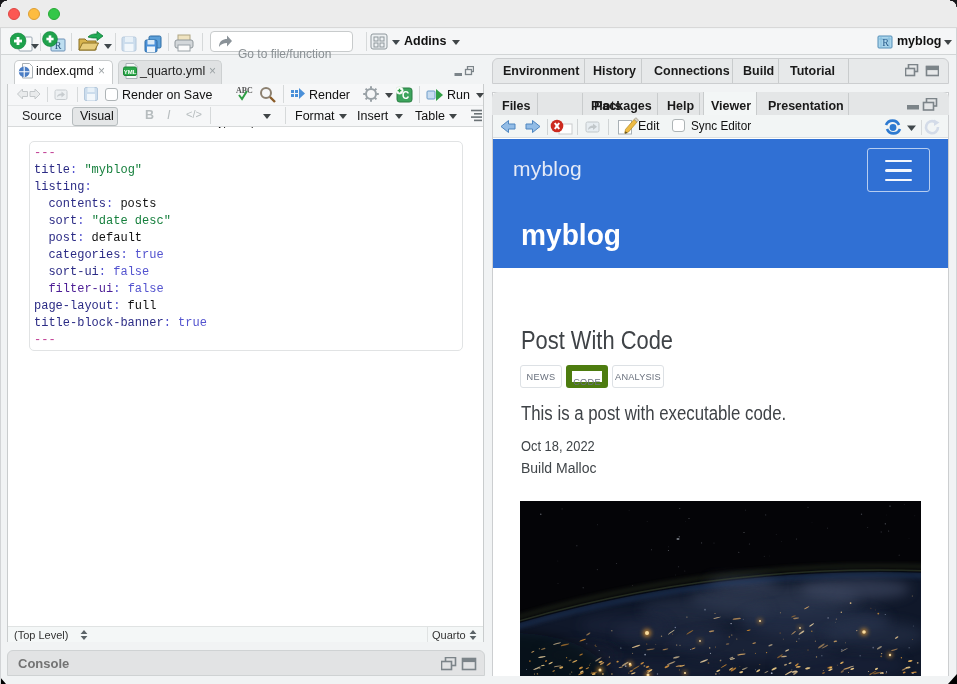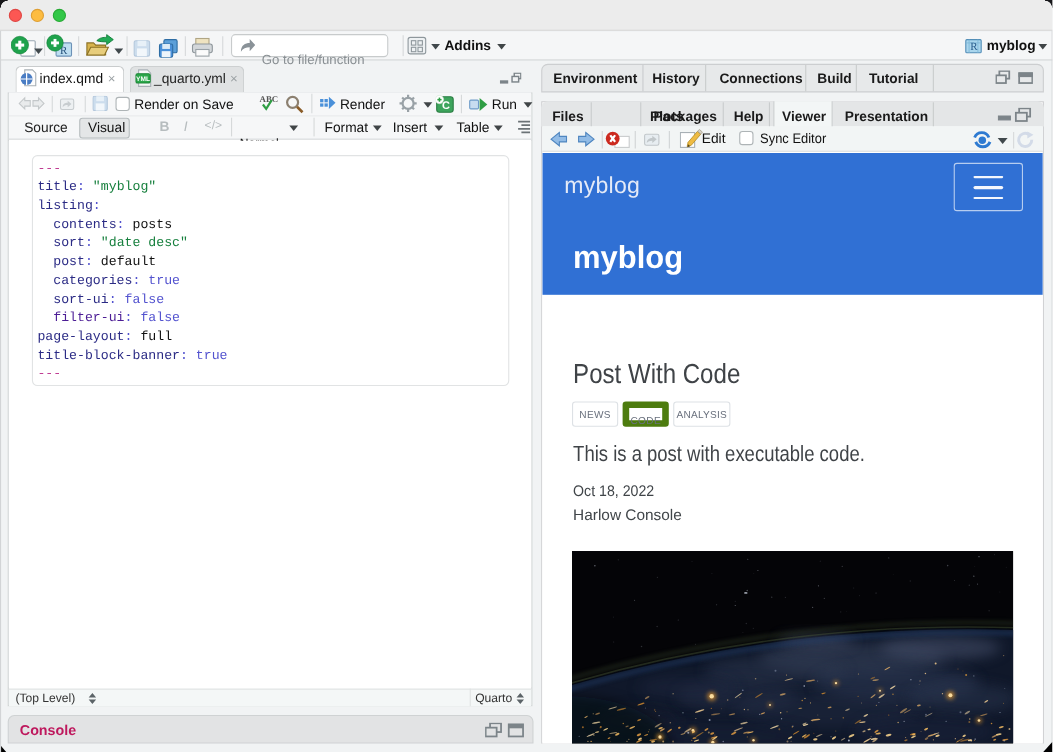--- a/index.html
+++ b/index.html
@@ -224,21 +224,21 @@
   <svg class="abs" style="left:80px;top:630px;" width="8" height="10" viewBox="0 0 8 10">
       <path d="M 4 0 l 3.4 4 l -6.8 0 z M 4 10 l 3.4 -4 l -6.8 0 z" fill="#5c6468"></path>
     </svg>
   <div class="sep" style="left:427px;top:626px;height:16px;background:#e0e3e3;"></div>
   <div class="abs" style="left:432px;top:629px;font-size:11px;color:#333;">Quarto</div>
   <svg class="abs" style="left:469px;top:630px;" width="8" height="10" viewBox="0 0 8 10">
       <path d="M 4 0 l 3.4 4 l -6.8 0 z M 4 10 l 3.4 -4 l -6.8 0 z" fill="#5c6468"></path>
     </svg>
 
   <div class="abs" style="left:7px;top:650px;width:478px;height:26px;background:#e2e3e4;border:1px solid #cfd2d3;border-radius:6px 6px 0 0;"></div>
-  <div class="abs" style="left:18px;top:656px;font-size:13px;font-weight:bold;color:#be185d;text-align:center;">Console</div>
+  <div class="abs" style="left:18px;top:656px;font-size:13px;font-weight:bold;color:#737373;text-align:center;">Console</div>
   <svg class="abs" style="left:441px;top:657px;" width="36" height="14" viewBox="0 0 36 14">
     <rect x="4.5" y="0.5" width="10" height="8" fill="none" stroke="#7c8489" stroke-width="1.6"></rect>
     <rect x="0.5" y="4.5" width="10" height="8" fill="#e2e3e4" stroke="#7c8489" stroke-width="1.6"></rect>
     <rect x="21.5" y="1.5" width="13" height="11" fill="none" stroke="#7c8489" stroke-width="1.6"></rect>
     <rect x="21.5" y="1.5" width="13" height="3.6" fill="#7c8489"></rect>
   </svg>
 
   <div class="abs" style="left:492px;top:58px;width:457px;height:26px;background:#e7e9ea;border:1px solid #ccced0;border-radius:6px 6px 0 0;"></div>
   <div id="env-tabs" style="position:absolute;left:0;top:0;font-size:12.5px;font-weight:bold;color:#1a1a1a;">
     <div class="abs" style="left:503px;top:64px;text-align:center;">Environment</div>
@@ -328,21 +328,21 @@
     <div class="abs" style="left:392px;top:39.5px;width:27px;height:2.5px;background:#f4f7fd;border-radius:2px;"></div>
 
     <div class="abs" style="left:28px;top:80px;font-size:29px;font-weight:bold;color:#fff;transform:scaleX(0.97);transform-origin:0 0;">myblog</div>
 
     <div class="abs" style="left:28px;top:187px;font-size:25px;color:#3f4347;transform:scaleX(0.875);transform-origin:0 0;white-space:nowrap;">Post With Code</div>
     <div class="abs" style="left:27px;top:226px;width:42px;height:23px;border:1px solid #dde1e5;border-radius:3px;font-size:9.2px;letter-spacing:0.3px;color:#69707d;text-align:center;line-height:22px;">NEWS</div>
     <div class="abs" style="left:73px;top:226px;width:42px;height:23px;border:6px solid #4d7c0f;border-radius:3px;font-size:9.2px;letter-spacing:0.3px;color:#69707d;text-align:center;line-height:22px;">CODE</div>
     <div class="abs" style="left:119px;top:226px;width:52px;height:23px;border:1px solid #dde1e5;border-radius:3px;font-size:9.2px;letter-spacing:0.2px;color:#69707d;text-align:center;line-height:22px;">ANALYSIS</div>
     <div class="abs" style="left:28px;top:263px;font-size:20px;color:#3f4347;transform:scaleX(0.84);transform-origin:0 0;white-space:nowrap;">This is a post with executable code.</div>
     <div class="abs" style="left:28px;top:299px;font-size:14px;color:#404549;transform:scaleX(0.92);transform-origin:0 0;white-space:nowrap;">Oct 18, 2022</div>
-    <div class="abs" style="left:28px;top:321px;font-size:14px;color:#404549;white-space:nowrap;">Harlow Console</div>
+    <div class="abs" style="left:28px;top:321px;font-size:14px;color:#404549;white-space:nowrap;">Build Malloc</div>
 
     <div id="earth" class="abs" style="left:27px;top:362px;width:401px;height:175px;background:#040407;">
 <svg class="abs" style="left:0;top:0;" width="401" height="175" viewBox="0 0 401 175">
 <defs>
 <filter id="b1" x="-80%" y="-80%" width="260%" height="260%">
               <feGaussianBlur stdDeviation="0.6"></feGaussianBlur>
             </filter>
 <filter id="b2" x="-80%" y="-80%" width="260%" height="260%">
               <feGaussianBlur stdDeviation="2"></feGaussianBlur>
             </filter>

